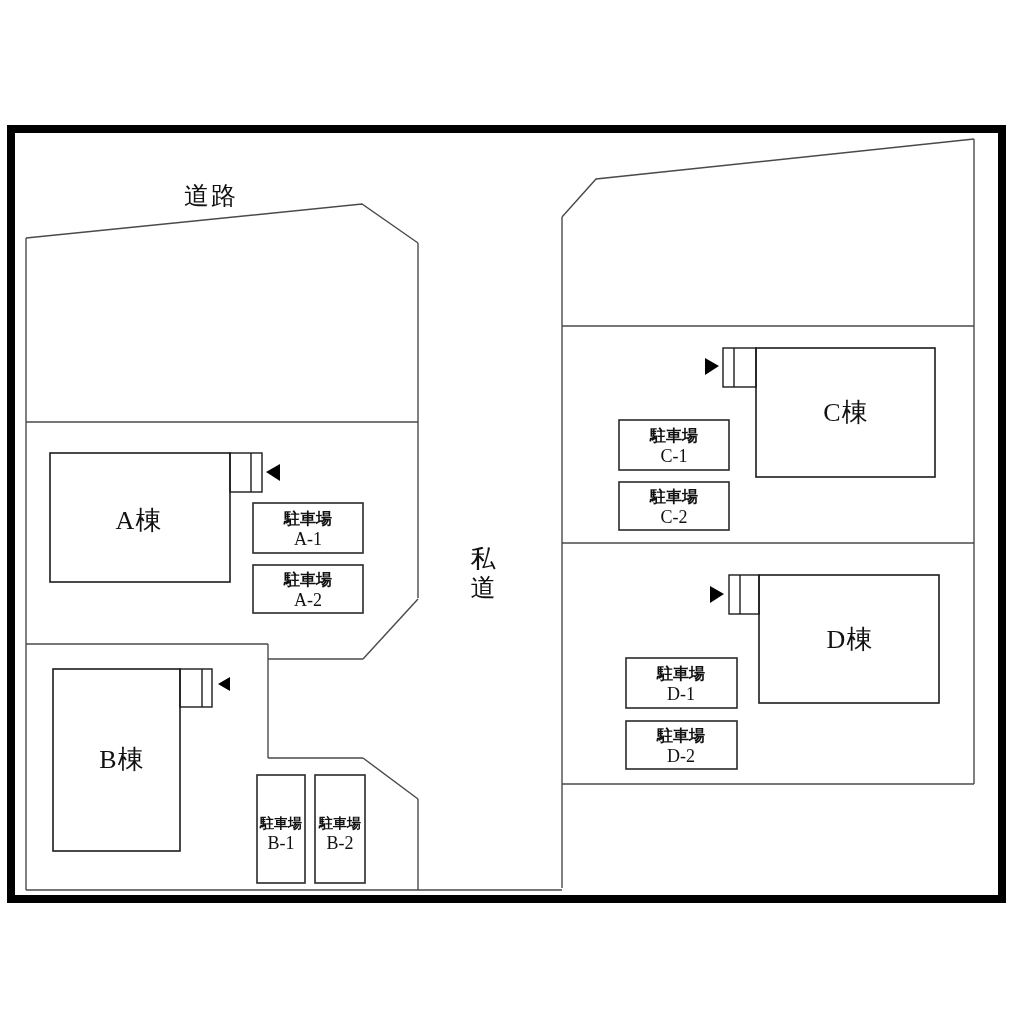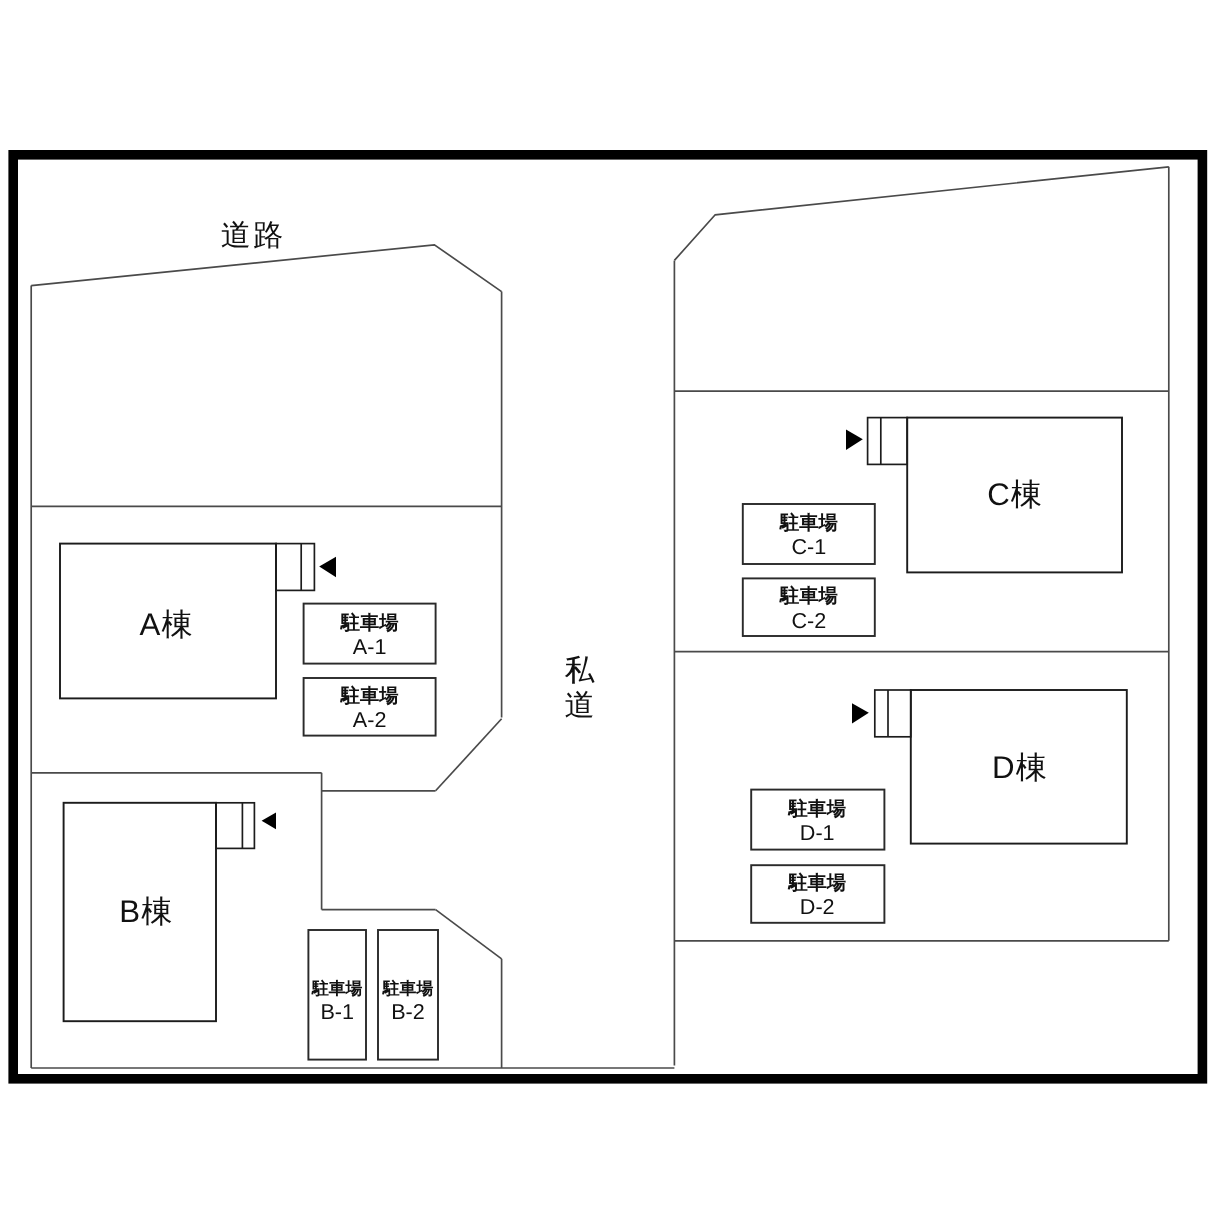--- a/index.html
+++ b/index.html
@@ -8,21 +8,21 @@
     --parcel:#4a4a4a;
     --wall:#1c1c1c;
     --ink:#111111;
   }
   html,body{
     margin:0;padding:0;
     width:1024px;height:1024px;
     background:var(--bg);
     font-family:"Liberation Sans","DejaVu Sans",sans-serif;
   }
-  .plan-wrap{position:relative;width:1024px;height:972px;background:var(--bg);}
+  .plan-wrap{position:relative;width:1024px;height:972px;background:var(--bg);font-family:Liberation Serif, serif;}
   svg{display:block;}
   .frame{fill:none;stroke:var(--frame);stroke-width:8;}
   .parcel-line{fill:none;stroke:var(--parcel);stroke-width:1.4;stroke-linejoin:miter;}
   .building{fill:#ffffff;stroke:var(--wall);stroke-width:1.6;}
   .bld-detail{fill:none;stroke:var(--wall);stroke-width:1.4;}
   .pbox{fill:#ffffff;stroke:#2a2a2a;stroke-width:1.6;}
   .arrow{fill:#000000;stroke:none;}
   text{fill:var(--ink);}
   .road-label{font-size:25px;letter-spacing:2px;}
   .proad-label{font-size:25px;}

